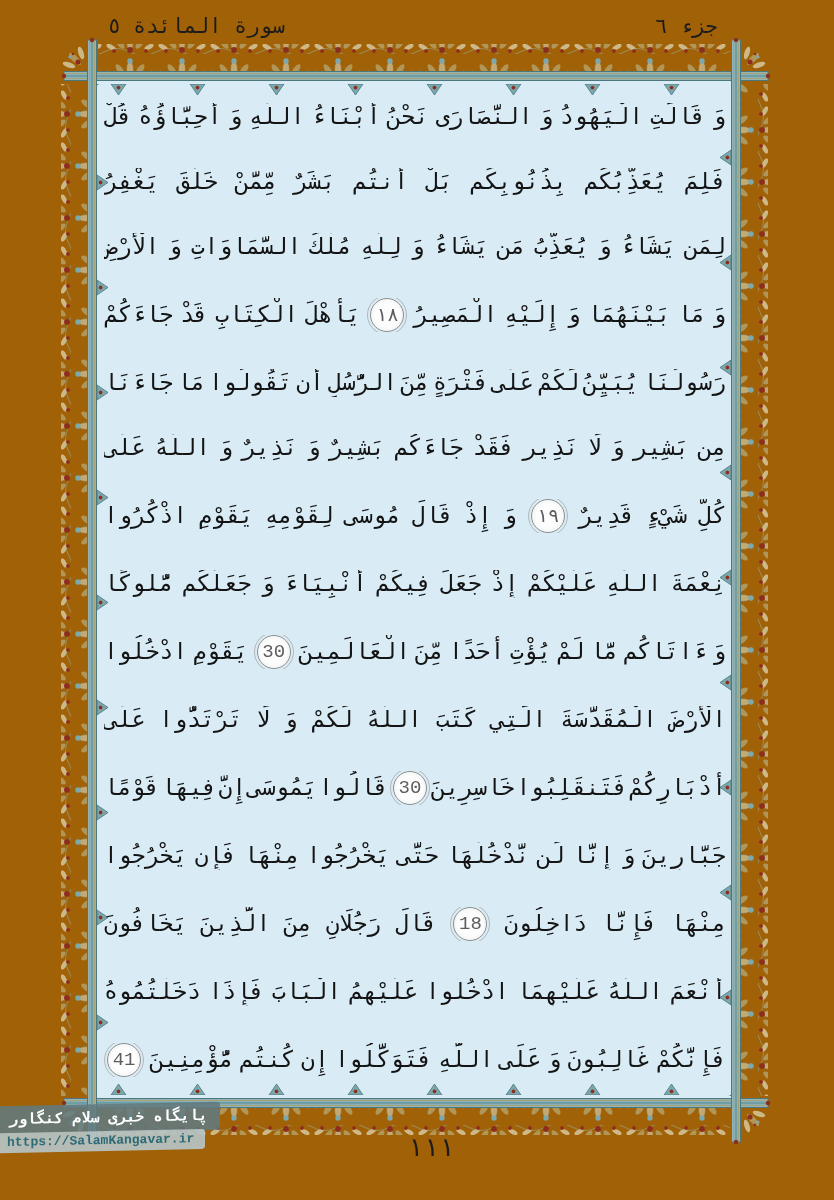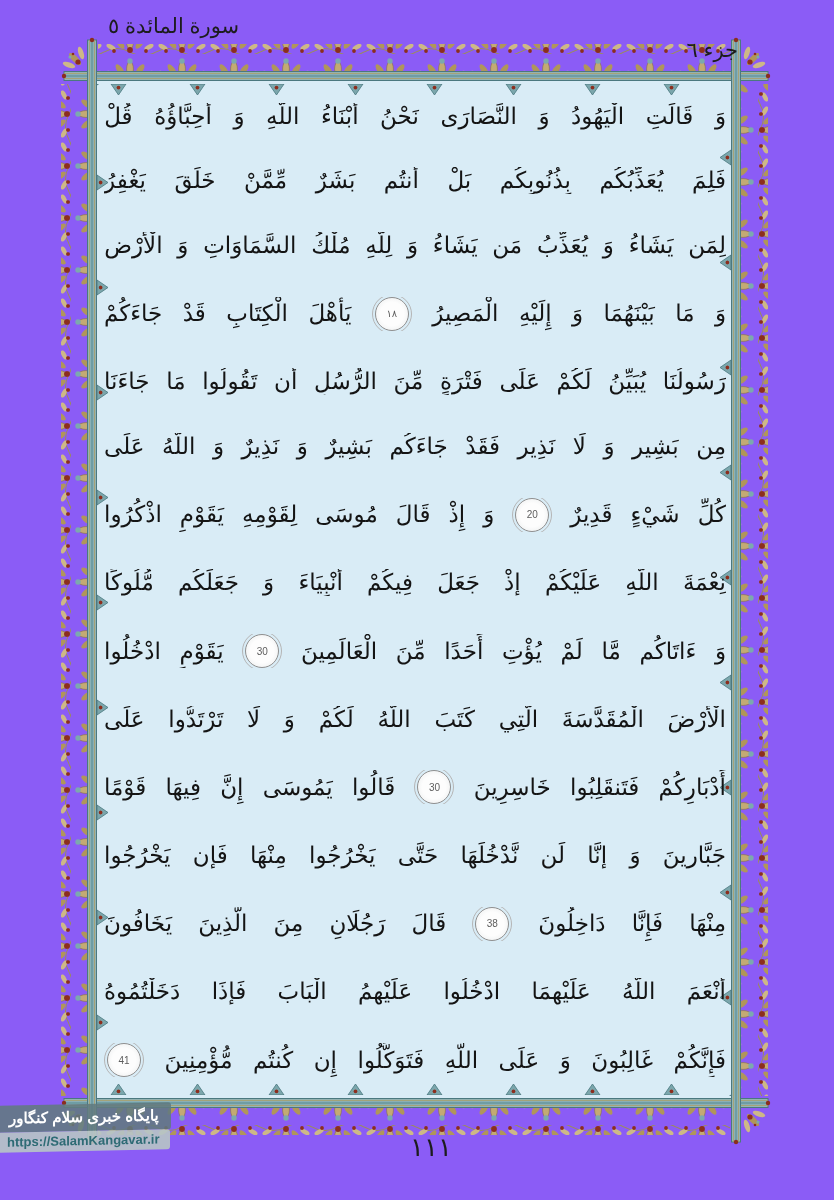--- a/index.html
+++ b/index.html
@@ -1,41 +1,41 @@
 <!DOCTYPE html>
 <html lang="ar"><head>
 <meta charset="utf-8">
 <style>
   html,body { margin:0; padding:0; background:#e9e9e9; }
   .page {
     position:relative; width:834px; height:1200px; margin:0 auto;
-    background:#8b5cf6; overflow:hidden;
-    font-family:Liberation Sans, sans-serif;
+    background:#a16207; overflow:hidden;
+    font-family:Liberation Mono, monospace;
   }
   svg.frame { position:absolute; left:0; top:0; width:834px; height:1200px; }
 
   .hdr { position:absolute; top:14px; font-size:21px; color:#1c1c1c; direction:rtl; white-space:nowrap; }
   .hdr-surah { left:108px; }
-  .hdr-juz   { right:96px;margin-top:24px; }
+  .hdr-juz   { right:116px; }
 
   .text-block {
     position:absolute; left:104px; top:84px; width:622px; height:1012px;
     display:flex; flex-direction:column; justify-content:space-around;
     z-index:3;
   }
   .line {
     display:flex; justify-content:space-between; align-items:center;
     direction:rtl; white-space:nowrap; overflow:hidden;
     font-size:23px; color:#141414;
   }
   .w { display:inline-block; }
   .ayah {
     flex:0 0 auto; width:32px; height:32px; border-radius:50%;
     display:flex; align-items:center; justify-content:center;
-    font-size:10px; color:#5d5d5d;
+    font-size:19px; color:#5d5d5d;
     background:radial-gradient(circle, #fdfdfd 52%, #e6e9ea 100%);
     border:1.6px solid #8f8f8f;
     outline:1px solid #b5b5b5; outline-offset:2px;
     margin:0 3px;
   }
 
   .pagenum {
     position:absolute; left:0; right:0; top:1132px; text-align:center;
     font-size:26px; color:#1c1c1c; z-index:3; letter-spacing:2px;padding-left:28px;
   }
@@ -242,21 +242,21 @@
         <span class="w">وَ</span>
         <span class="w">نَذِيرٌ</span>
         <span class="w">وَ</span>
         <span class="w">اللَّهُ</span>
         <span class="w">عَلَى</span>
       </div>
       <div class="line" dir="rtl">
         <span class="w">كُلِّ</span>
         <span class="w">شَيْءٍ</span>
         <span class="w">قَدِيرٌ</span>
-        <span class="ayah">20</span>
+        <span class="ayah">١٩</span>
         <span class="w">وَ</span>
         <span class="w">إِذْ</span>
         <span class="w">قَالَ</span>
         <span class="w">مُوسَى</span>
         <span class="w">لِقَوْمِهِ</span>
         <span class="w">يَقَوْمِ</span>
         <span class="w">اذْكُرُوا</span>
       </div>
       <div class="line" dir="rtl">
         <span class="w">نِعْمَةَ</span>
@@ -315,21 +315,21 @@
         <span class="w">حَتَّى</span>
         <span class="w">يَخْرُجُوا</span>
         <span class="w">مِنْهَا</span>
         <span class="w">فَإِن</span>
         <span class="w">يَخْرُجُوا</span>
       </div>
       <div class="line" dir="rtl">
         <span class="w">مِنْهَا</span>
         <span class="w">فَإِنَّا</span>
         <span class="w">دَاخِلُونَ</span>
-        <span class="ayah">38</span>
+        <span class="ayah">18</span>
         <span class="w">قَالَ</span>
         <span class="w">رَجُلَانِ</span>
         <span class="w">مِنَ</span>
         <span class="w">الَّذِينَ</span>
         <span class="w">يَخَافُونَ</span>
       </div>
       <div class="line" dir="rtl">
         <span class="w">أَنْعَمَ</span>
         <span class="w">اللَّهُ</span>
         <span class="w">عَلَيْهِمَا</span>

